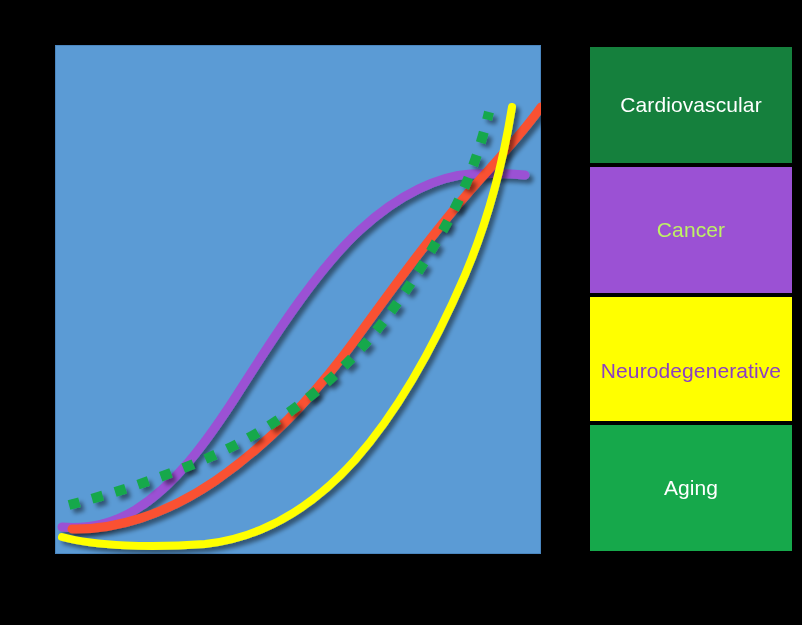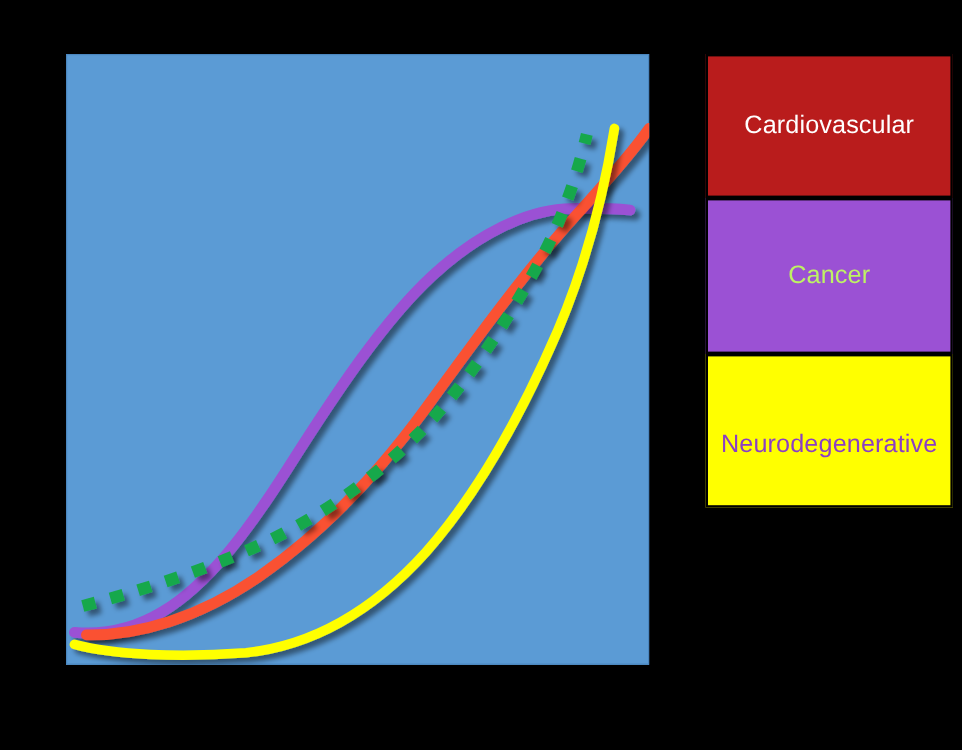--- a/index.html
+++ b/index.html
@@ -108,27 +108,30 @@
       <path d="M 14,460
                C 60,448 110,432 155,412
                C 205,390 250,360 292,318
                C 330,280 362,232 392,178
                C 412,142 425,105 434,67" fill="none" stroke="#16a84b" stroke-width="10" stroke-linecap="butt" stroke-linejoin="miter" stroke-dasharray="11 13" filter="url(#dropshadow)"></path>
     </svg>
   </div>
 
   <div id="legend">
 
-    <div class="legend-item" id="legend-item-cardiovascular" style="background:#b91c1c;">
+    <div class="legend-item" id="legend-item-cardiovascular" style="background:#15803d;">
       <span class="legend-label" style="color:#ffffff;">Cardiovascular</span>
     </div>
 
     <div class="legend-item" id="legend-item-cancer" style="background:#9b51d4;">
       <span class="legend-label" style="color:#bef264;">Cancer</span>
     </div>
 
     <div class="legend-item" id="legend-item-neuro" style="background:#ffff00;">
       <span class="legend-label" style="color:#8b3fc4;margin-top:24px;">Neurodegenerative</span>
     </div>
 
+    <div class="legend-item" id="legend-item-aging" style="background:#16a84b;">
+      <span class="legend-label" style="color:#ffffff;">Aging</span>
+    </div>
 
   </div>
 </div>
 
 </body></html>

